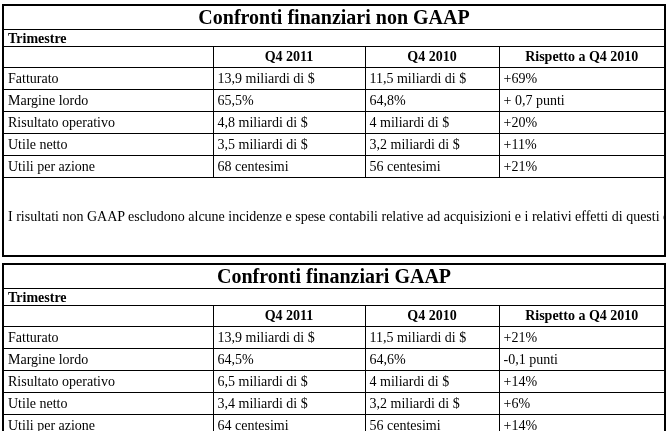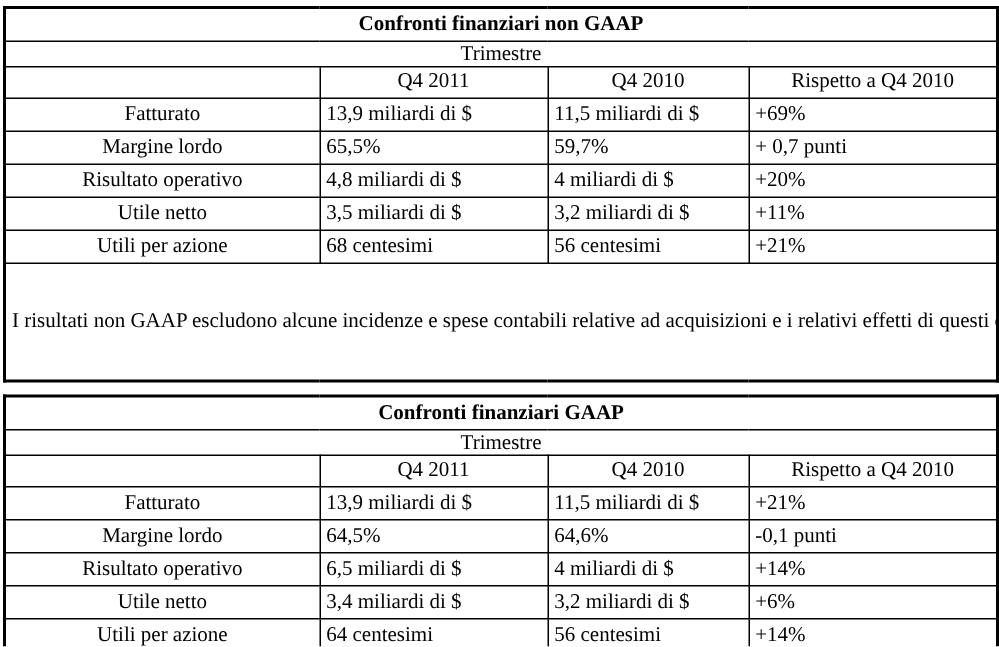--- a/index.html
+++ b/index.html
@@ -30,36 +30,36 @@
   table.fin-table td {
     border: 1px solid #000000;
     padding: 0 4px;
     overflow: hidden;
     white-space: nowrap;
     vertical-align: middle;
   }
   td.title-cell {
     text-align: center;
     font-weight: bold;
-    font-size: 14px;
+    font-size: 20px;
     height: 21px;
   }
   td.subtitle-cell {
-    text-align: center;
-    font-weight: normal;
+    text-align: left;
+    font-weight: bold;
     height: 16px;
     line-height: 15px;
   }
   td.col-header {
     text-align: center;
-    font-weight: normal;
+    font-weight: bold;
     height: 20px;
   }
   tr.data-row td { height: 21px; }
-  td.row-label { text-align: center; }
+  td.row-label { text-align: left; }
   td.val-cell { text-align: left; }
   td.note-cell {
     height: 77px;
     text-align: left;
     white-space: normal;
     line-height: 19px;
     padding: 1px 5px 2px 5px;
     vertical-align: top;
   }
 </style>
@@ -90,21 +90,21 @@
       </tr>
       <tr class="data-row">
         <td class="row-label">Fatturato</td>
         <td class="val-cell">13,9 miliardi di $</td>
         <td class="val-cell">11,5 miliardi di $</td>
         <td class="val-cell">+69%</td>
       </tr>
       <tr class="data-row">
         <td class="row-label">Margine lordo</td>
         <td class="val-cell">65,5%</td>
-        <td class="val-cell">59,7%</td>
+        <td class="val-cell">64,8%</td>
         <td class="val-cell">+ 0,7 punti</td>
       </tr>
       <tr class="data-row">
         <td class="row-label">Risultato operativo</td>
         <td class="val-cell">4,8 miliardi di $</td>
         <td class="val-cell">4 miliardi di $</td>
         <td class="val-cell">+20%</td>
       </tr>
       <tr class="data-row">
         <td class="row-label">Utile netto</td>

